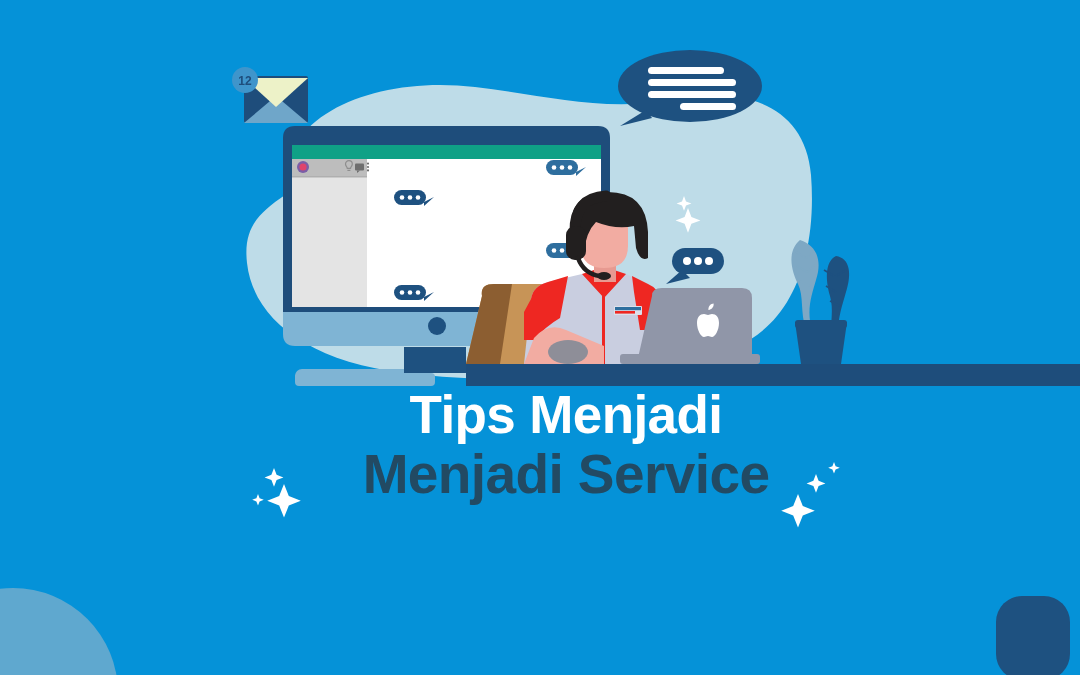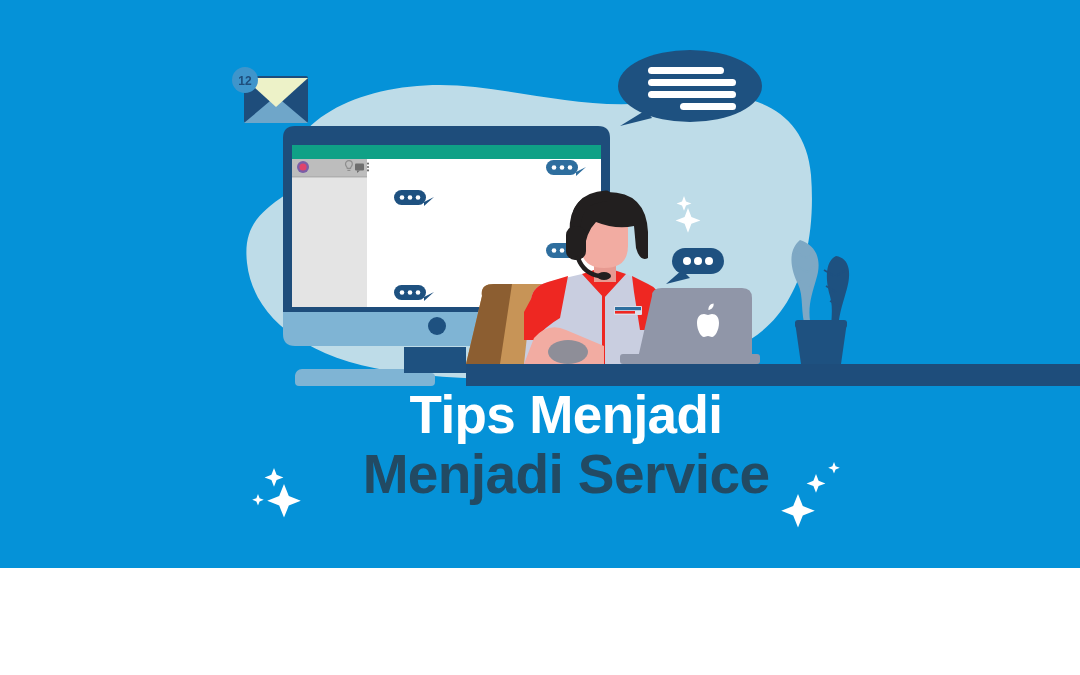--- a/index.html
+++ b/index.html
@@ -6,21 +6,21 @@
     margin: 0;
     padding: 0;
     background: #ffffff;
   }
   body {
     font-family: "Liberation Sans", sans-serif;
   }
   #poster {
     position: relative;
     width: 1080px;
-    height: 568px;
+    height: 675px;
     overflow: hidden;
     background: #0592D8;
   }
   .layer { position: absolute; }
 
   
   #corner-circle-left {
     left: -92px;
     top: 588px;
     width: 210px;

